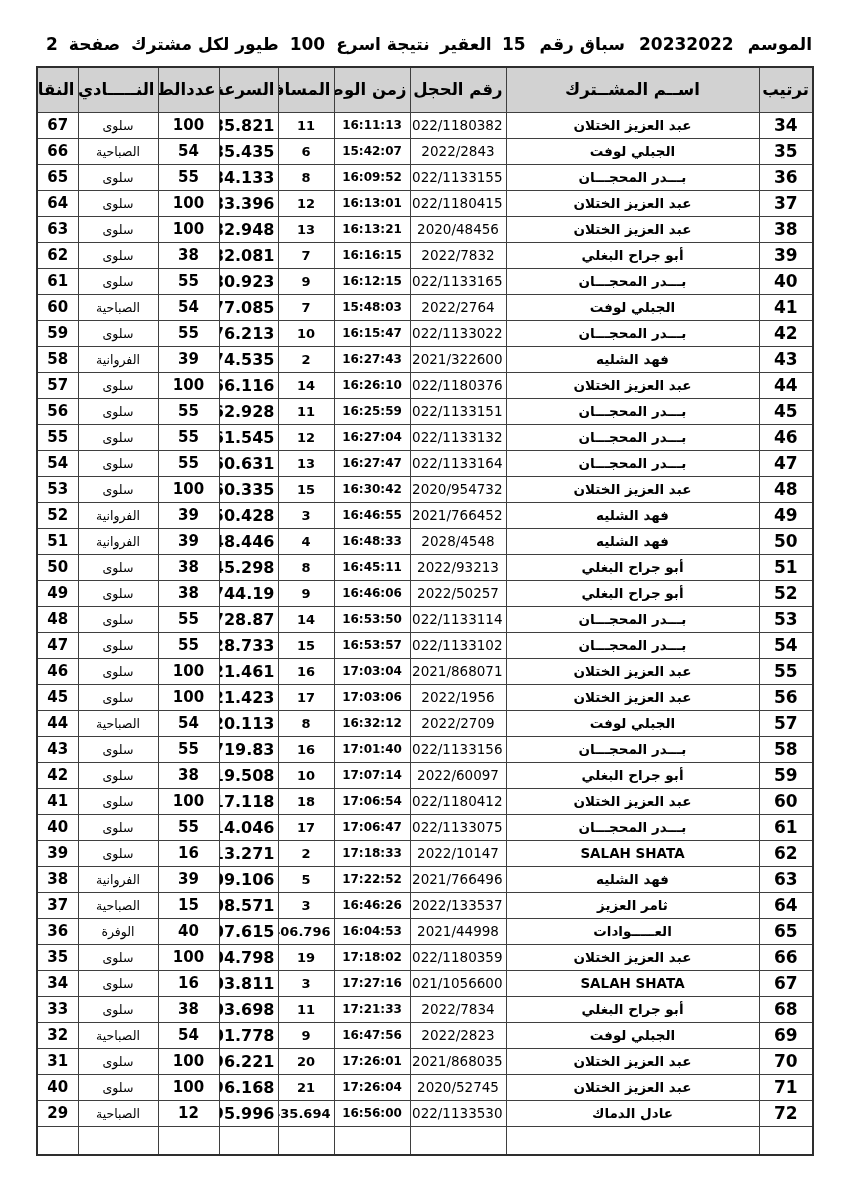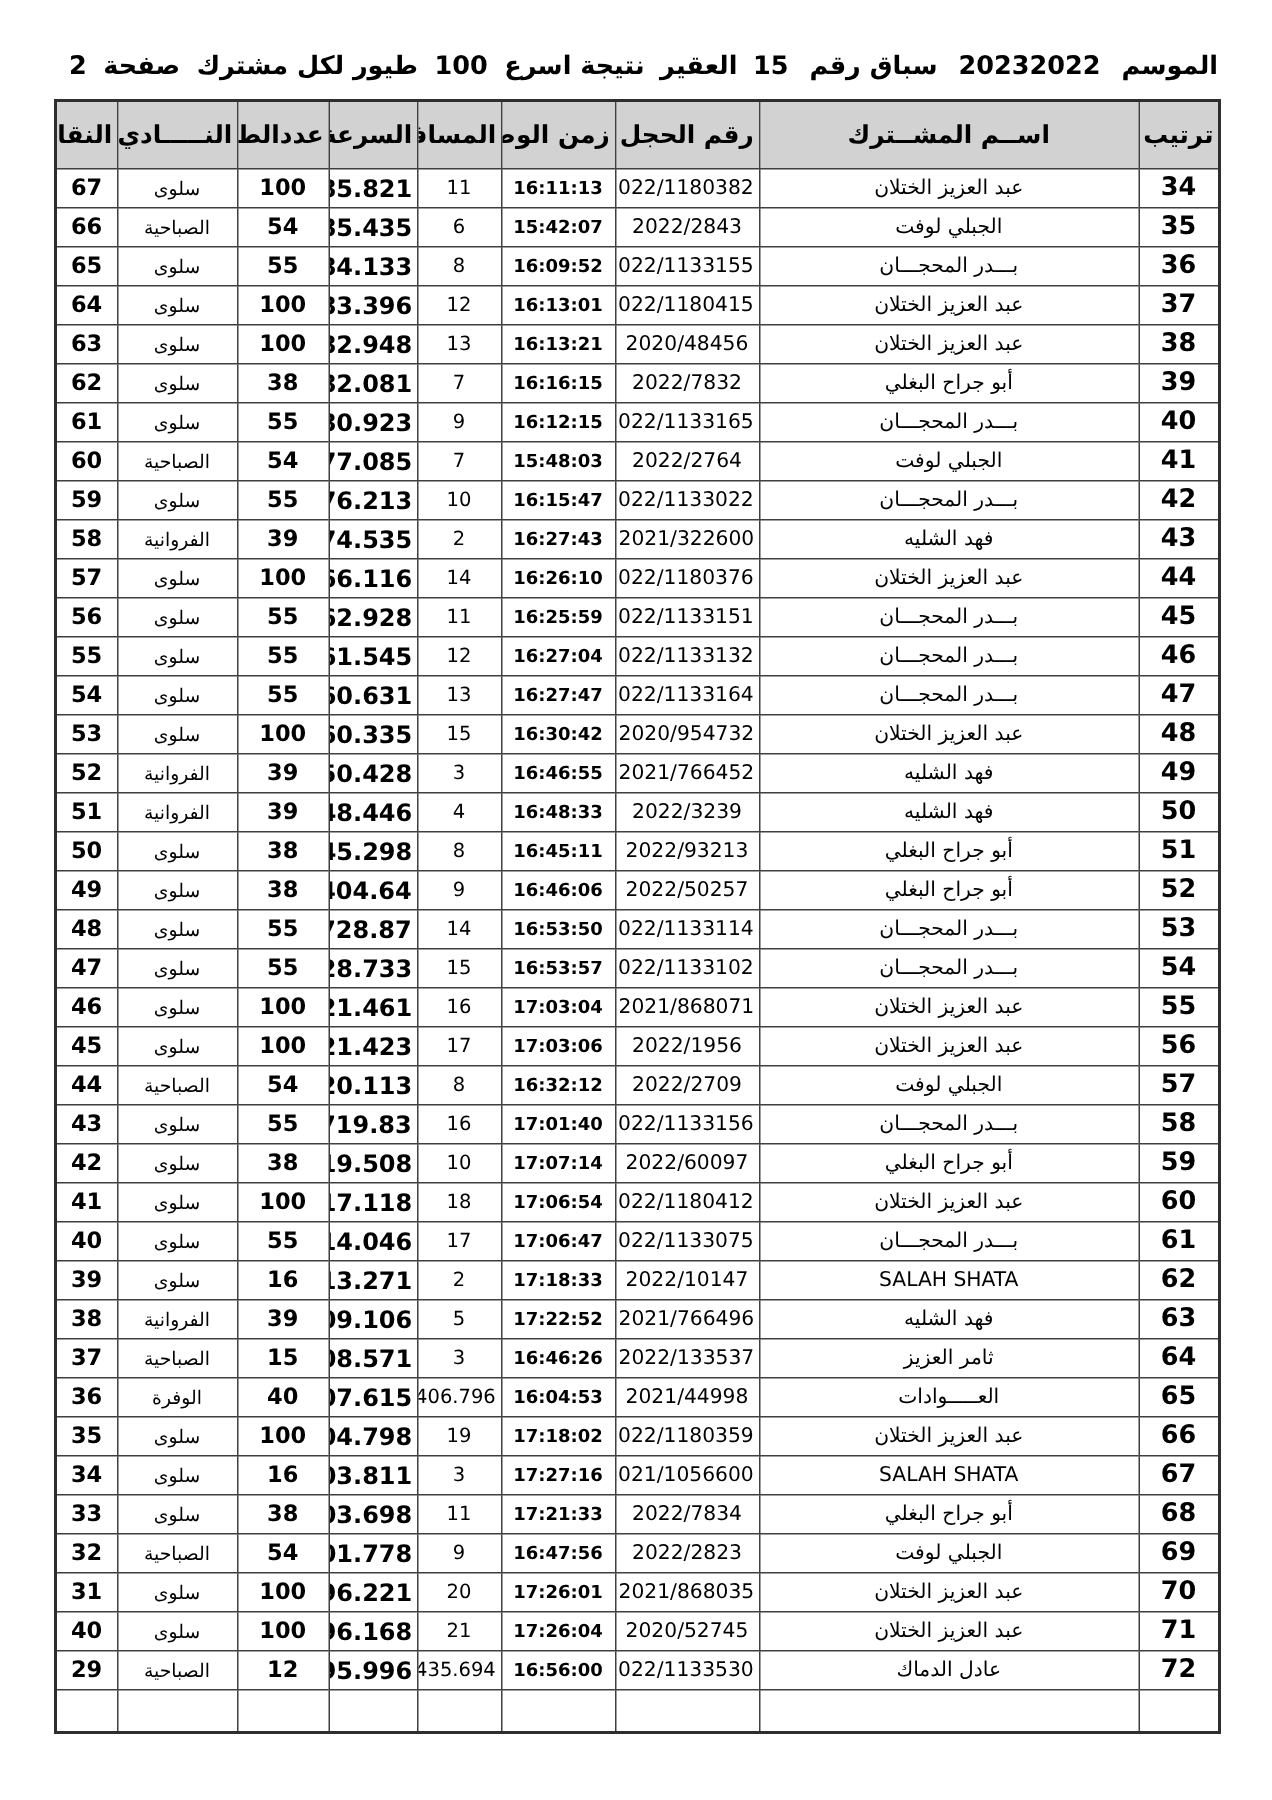--- a/index.html
+++ b/index.html
@@ -25,24 +25,24 @@
     border:1px solid #3f3f3f; text-align:center; vertical-align:middle;
     overflow:hidden; white-space:nowrap; padding:0 3px;
   }
   table.results { border:2px solid #2e2e2e; }
   table.results thead th {
     background:#d2d2d2; font-weight:bold; font-size:16.5px; height:45px;
   }
   table.results tbody tr { height:26px; }
   table.results tbody tr.empty-row { height:29px; }
   .c-rank     { font-size:17px;   font-weight:bold; }
-  .c-name     { font-size:13.5px; font-weight:400; }
+  .c-name     { font-size:13.5px; font-weight:700; }
   .c-ring     { font-size:13.5px; font-weight:400; }
   .c-time     { font-size:12px; font-weight:bold; }
-  .c-distance { font-size:13px;   font-weight:normal; }
+  .c-distance { font-size:13px;   font-weight:bold; }
   .c-speed    { font-size:16px;   font-weight:bold; }
   .c-count    { font-size:15px;   font-weight:bold; }
   .c-club     { font-size:12.5px; font-weight:normal; }
   .c-points   { font-size:15px;   font-weight:bold; }
 </style>
 </head>
 <body>
 
 <div class="page">
 
@@ -263,21 +263,21 @@
           <td class="c-time">16:46:55</td>
           <td class="c-distance">3</td>
           <td class="c-speed">750.428</td>
           <td class="c-count">39</td>
           <td class="c-club">الفروانية</td>
           <td class="c-points">52</td>
         </tr>
         <tr>
           <td class="c-rank">50</td>
           <td class="c-name">فهد الشليه</td>
-          <td class="c-ring">2022/3239</td>
+          <td class="c-ring">2028/4548</td>
           <td class="c-time">16:48:33</td>
           <td class="c-distance">4</td>
           <td class="c-speed">748.446</td>
           <td class="c-count">39</td>
           <td class="c-club">الفروانية</td>
           <td class="c-points">51</td>
         </tr>
         <tr>
           <td class="c-rank">51</td>
           <td class="c-name">أبو جراح البغلي</td>
@@ -288,21 +288,21 @@
           <td class="c-count">38</td>
           <td class="c-club">سلوى</td>
           <td class="c-points">50</td>
         </tr>
         <tr>
           <td class="c-rank">52</td>
           <td class="c-name">أبو جراح البغلي</td>
           <td class="c-ring">2022/50257</td>
           <td class="c-time">16:46:06</td>
           <td class="c-distance">9</td>
-          <td class="c-speed">404.64</td>
+          <td class="c-speed">744.19</td>
           <td class="c-count">38</td>
           <td class="c-club">سلوى</td>
           <td class="c-points">49</td>
         </tr>
         <tr>
           <td class="c-rank">53</td>
           <td class="c-name">بـــدر المحجـــان</td>
           <td class="c-ring">2022/1133114</td>
           <td class="c-time">16:53:50</td>
           <td class="c-distance">14</td>

